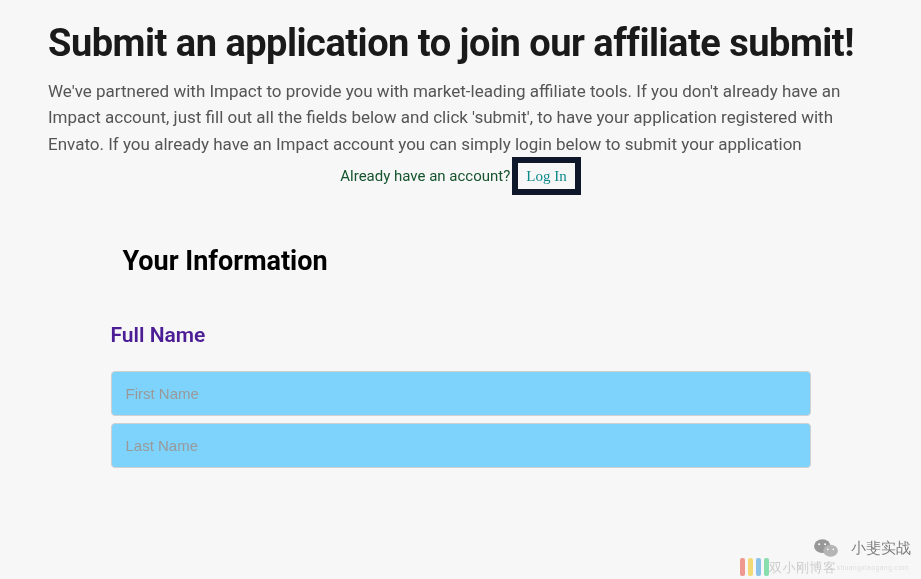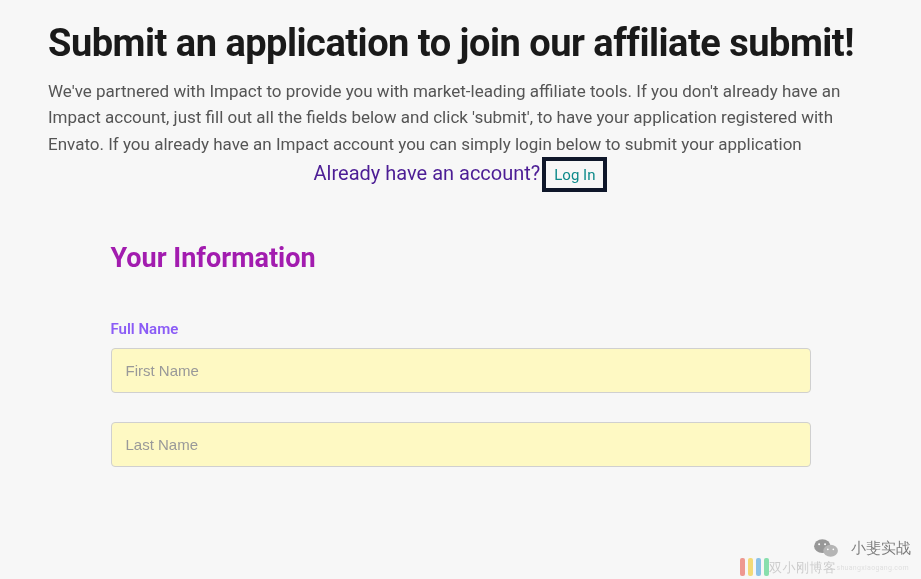--- a/index.html
+++ b/index.html
@@ -29,61 +29,63 @@
     .page-description {
       font-size: 17px;
       line-height: 1.55;
       color: #555;
     }
     .login-prompt-wrapper {
       text-align: center;
       margin-bottom: 50px;
     }
     .login-prompt {
-      font-size: 20px;
-      color: #4c1d95;
+      font-size: 15px;
+      color: #14532d;
     }
     .login-link-box {
       display: inline-block;
-      border: 4px solid #0f172a;
+      border: 6px solid #0f172a;
       padding: 4px 8px;
       margin-left: -2px;
+      font-family: Liberation Serif, serif;
     }
     .login-link {
       color: #0d8a8a;
       font-size: 15px;
       text-decoration: none;
     }
     .form-section {
       max-width: 700px;
       margin: 0 auto;
       padding: 0 0px;
     }
     .section-heading {
       font-size: 27px;
       font-weight: 700;
-      color: #a21caf;
+      color: #000000;
       margin-bottom: 46px;
+      margin-left: 12px;
     }
     .form-label {
       display: block;
-      font-size: 15px;
+      font-size: 21px;
       font-weight: 600;
-      color: #8b5cf6;
-      margin-bottom: 10px;
+      color: #4c1d95;
+      margin-bottom: 24px;
     }
     .text-input {
       width: 100%;
       padding: 13px 14px;
       font-size: 15px;
       border: 1px solid #d0d0d0;
       border-radius: 4px;
-      background: #fef9c3;
+      background: #7dd3fc;
       color: #333;
-      margin-bottom: 29px;
+      margin-bottom: 7px;
     }
     .text-input::placeholder {
       color: #999;
     }
     .watermark-right {
       position: absolute;
       right: 10px;
       bottom: 20px;
       display: flex;
       align-items: center;

